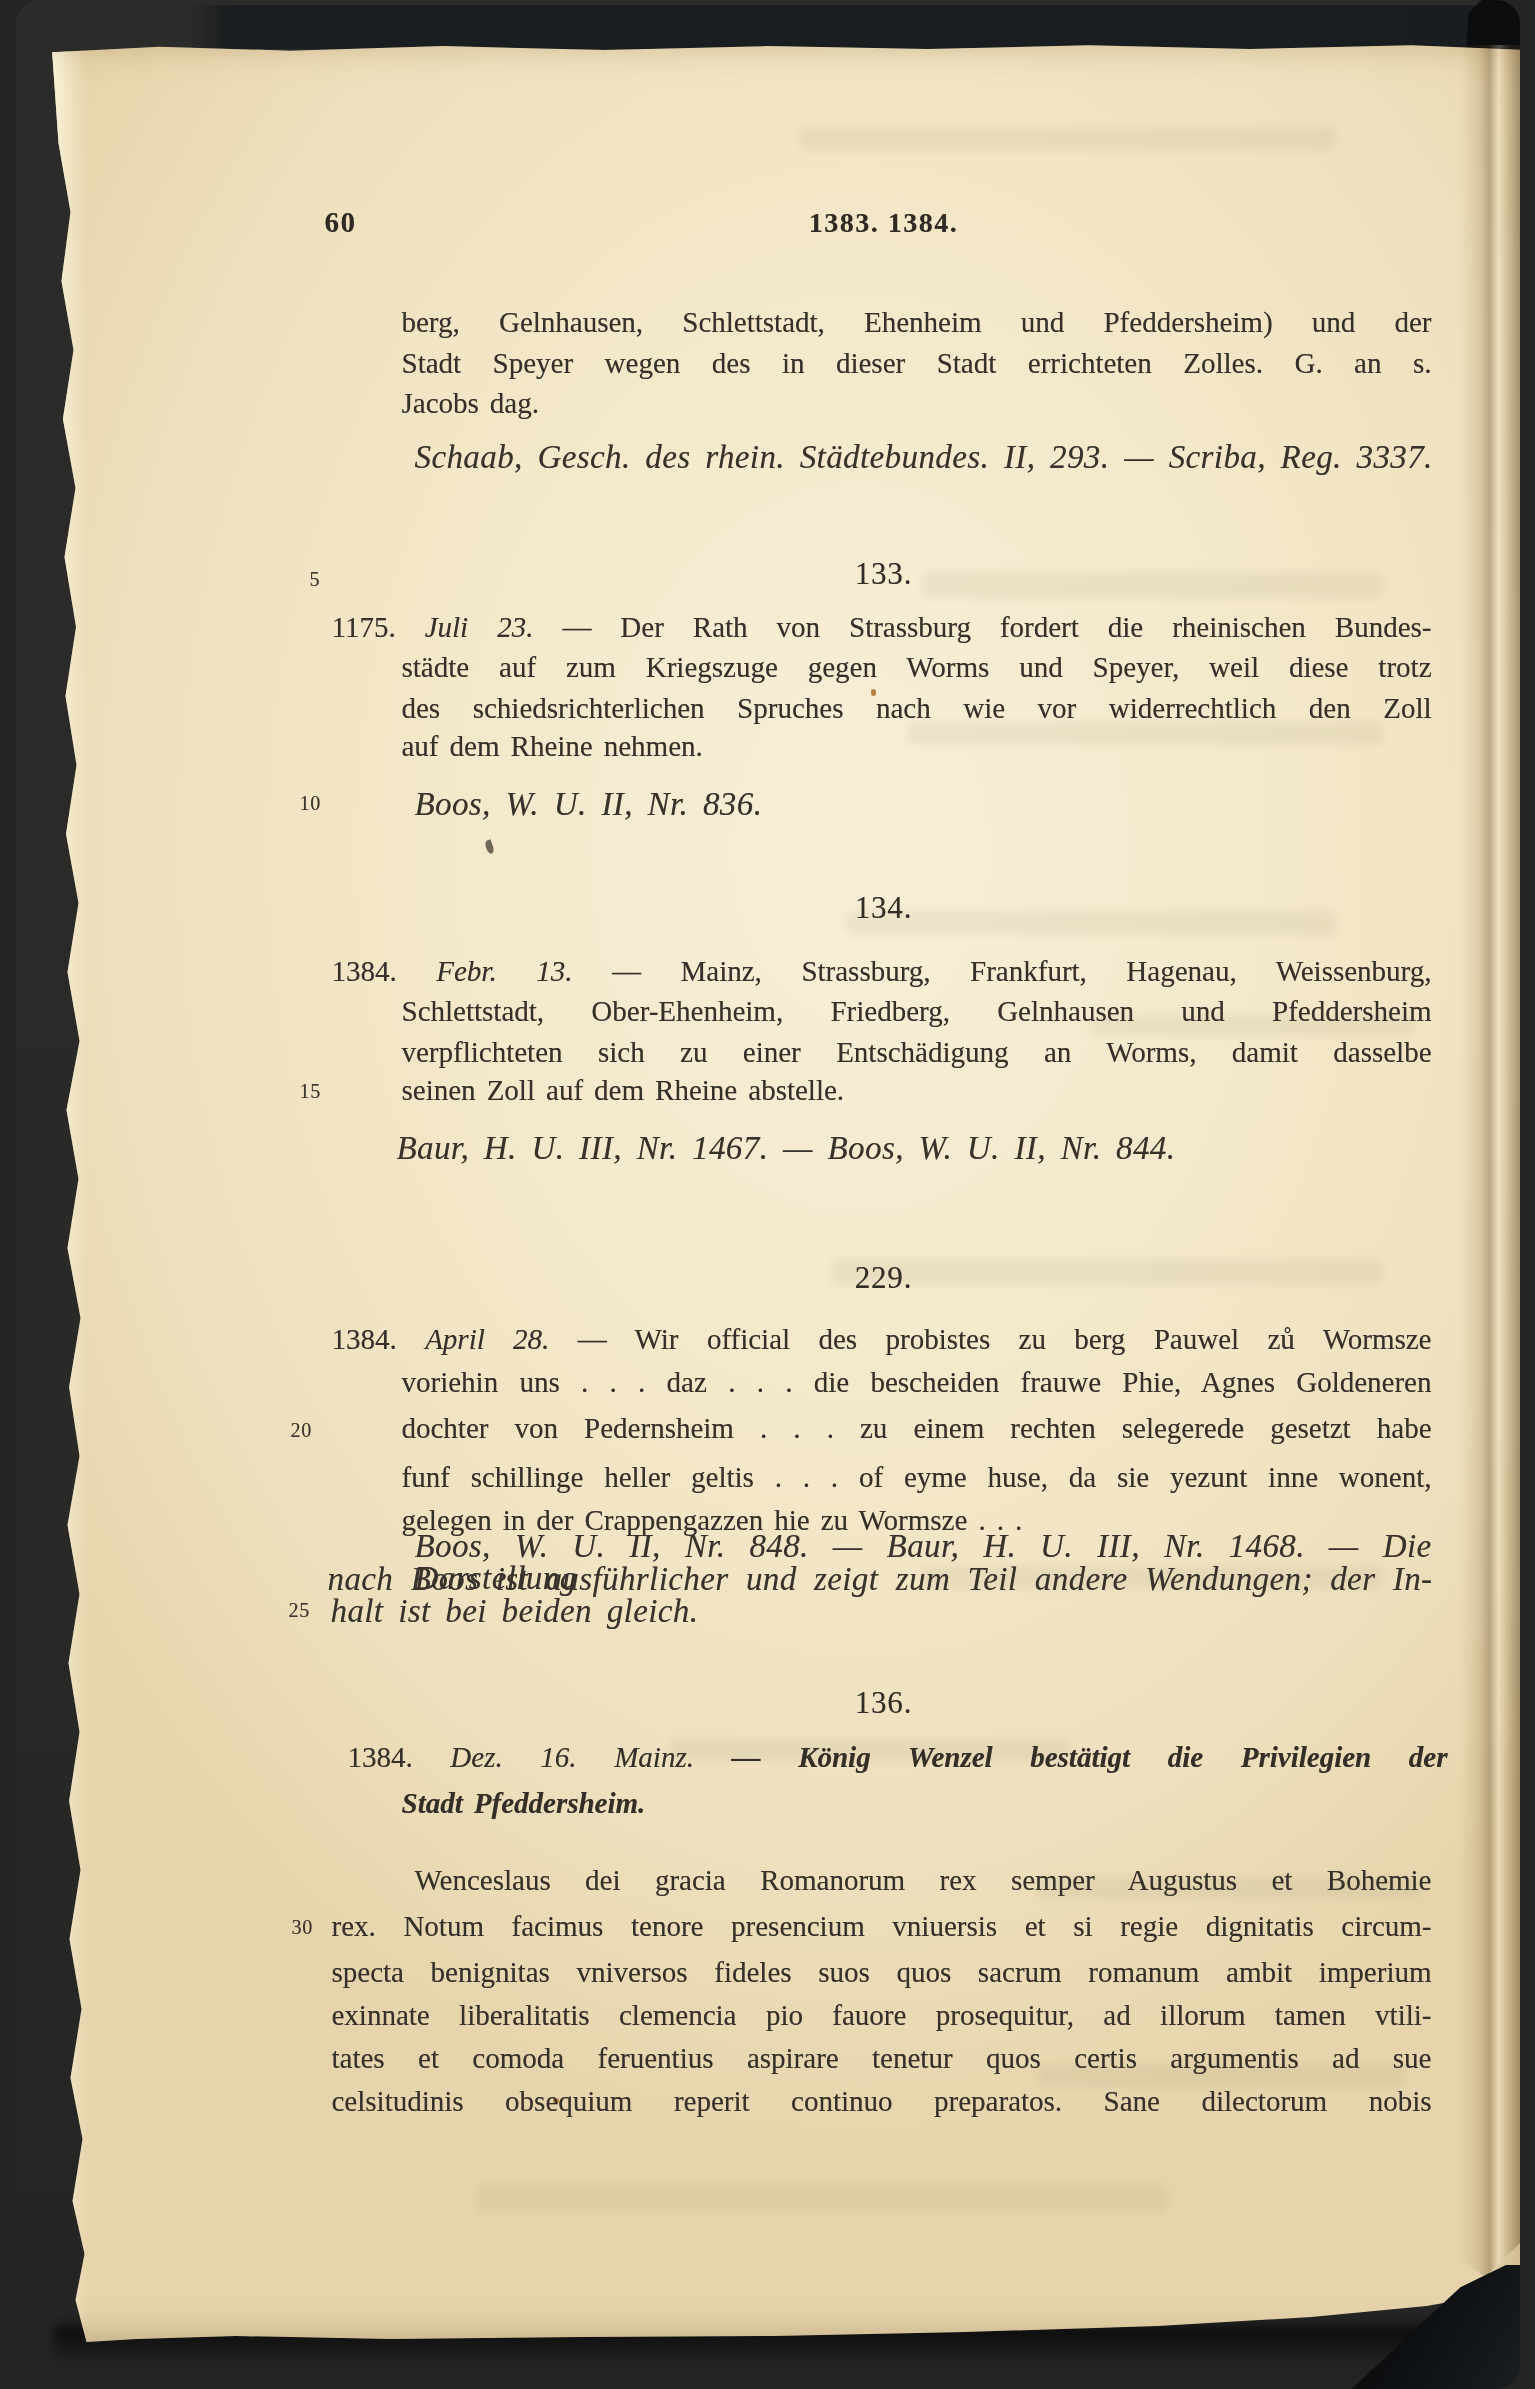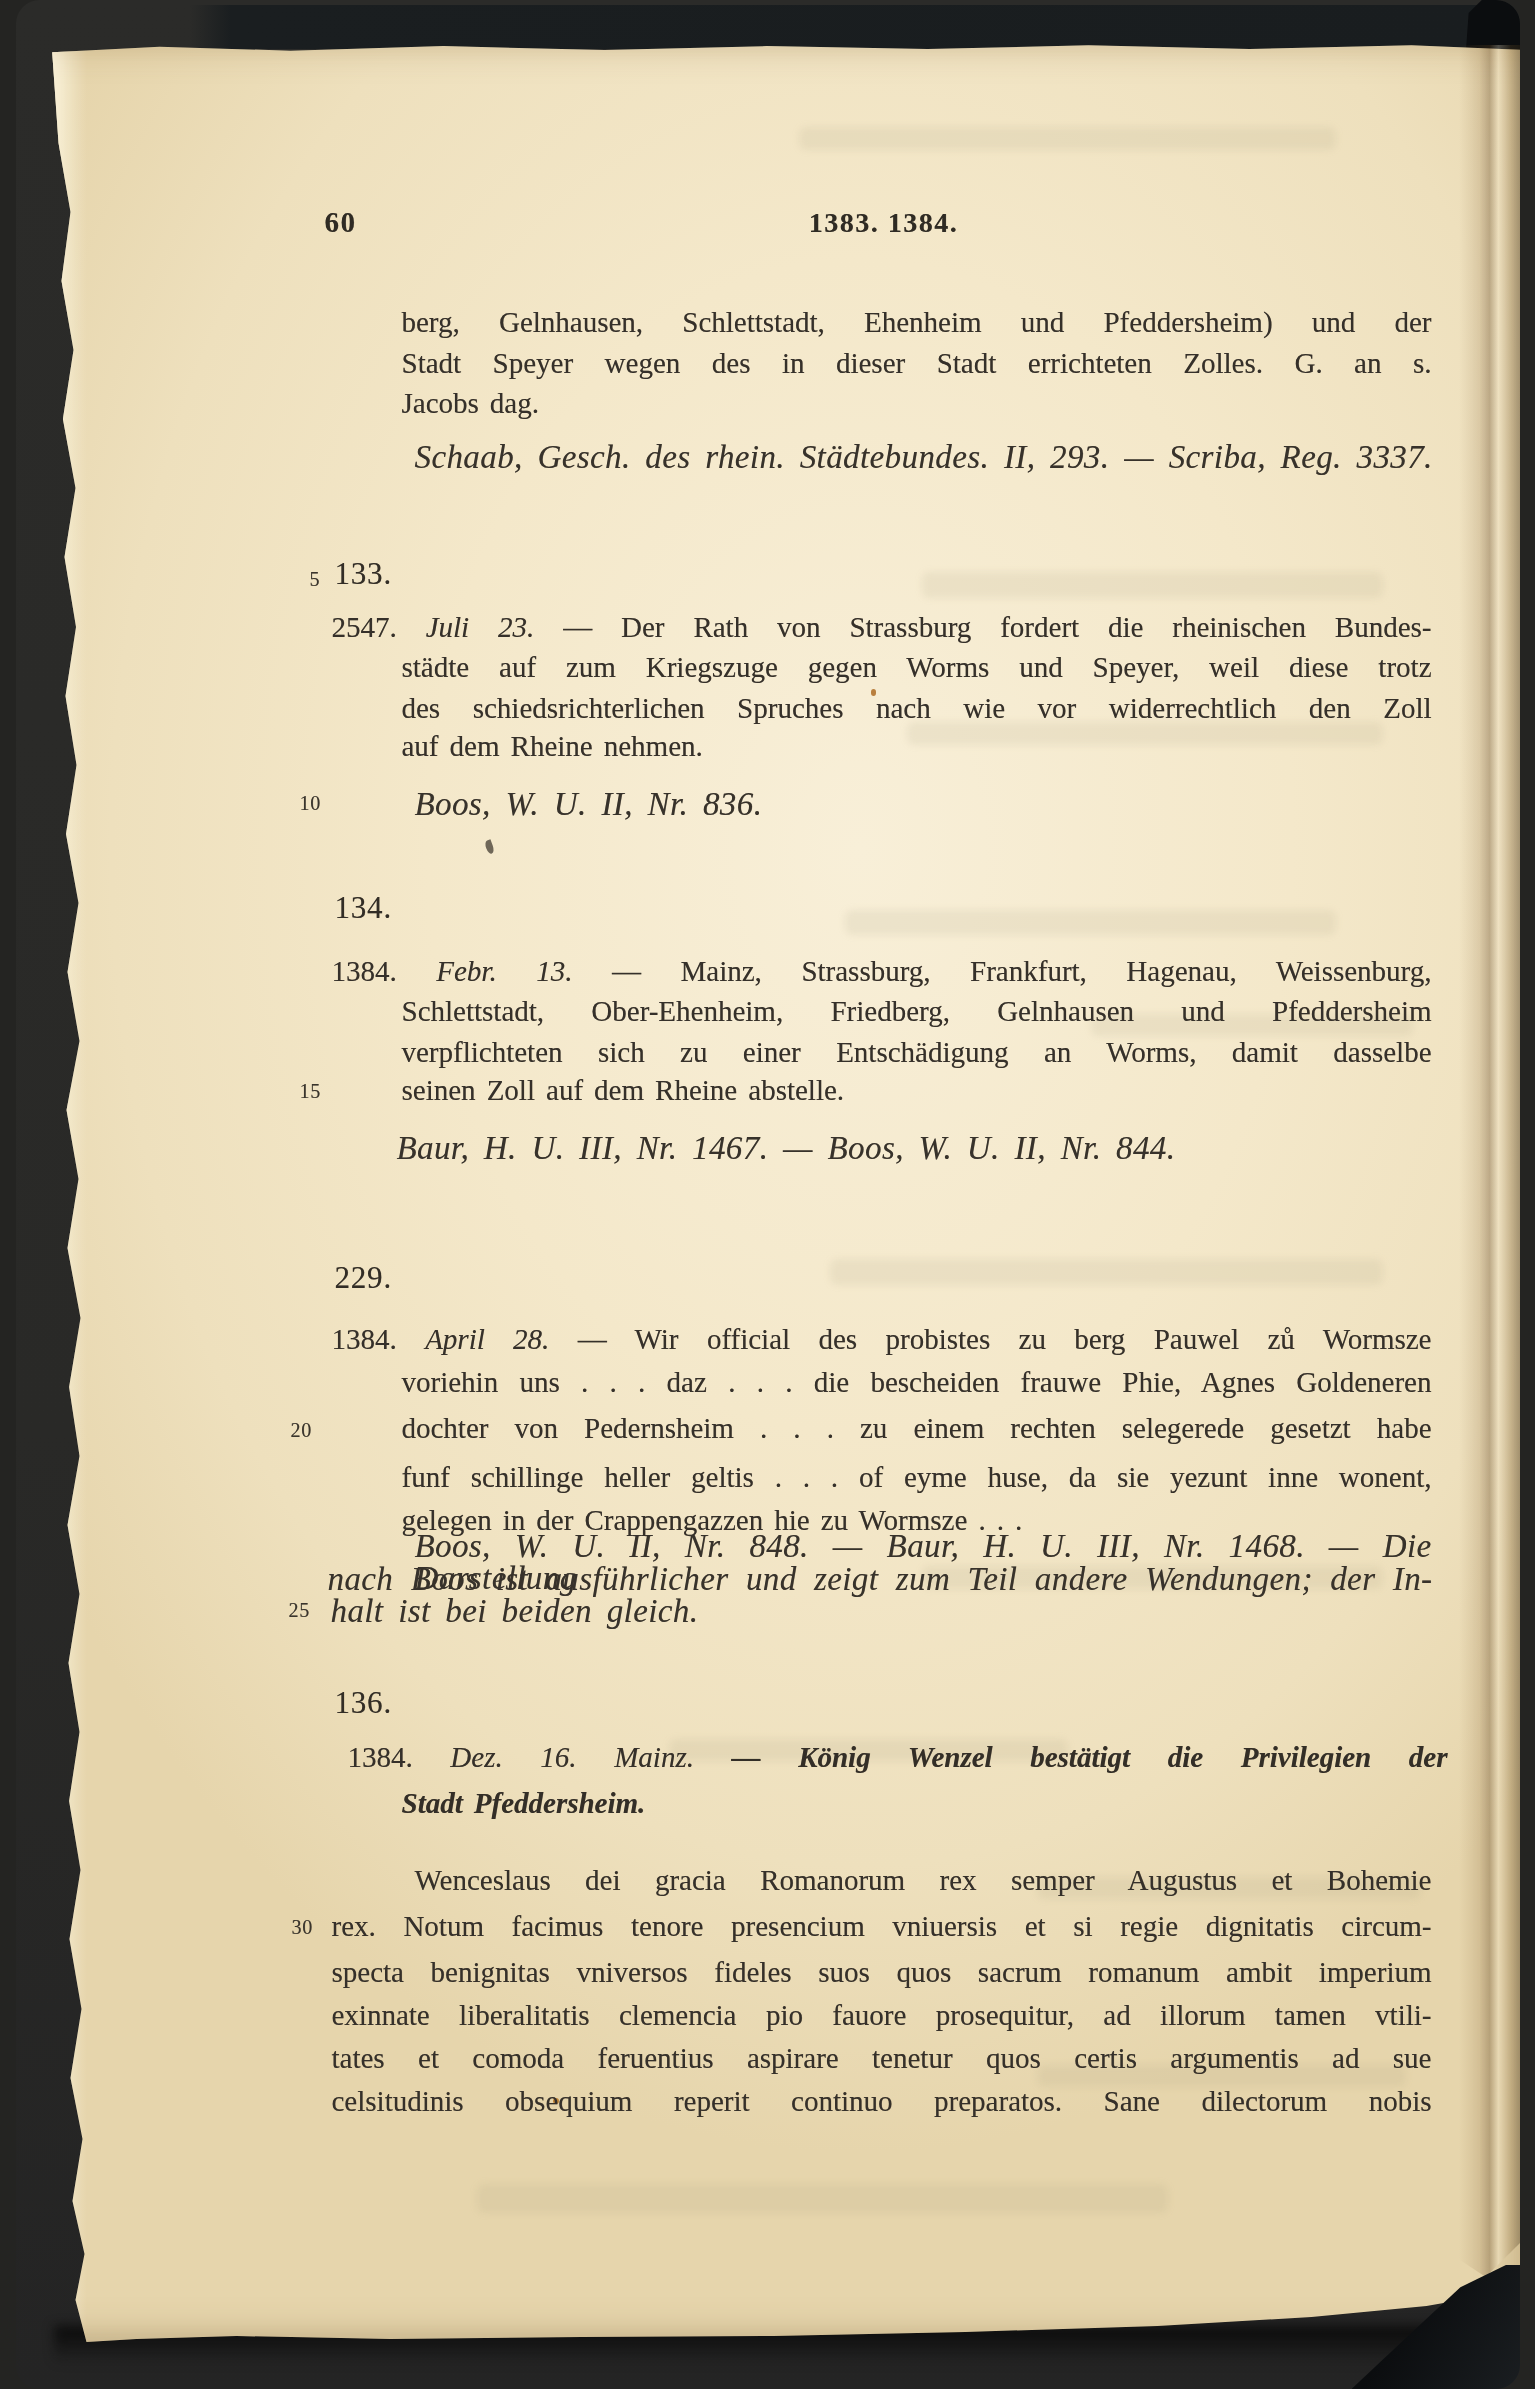--- a/index.html
+++ b/index.html
@@ -46,21 +46,21 @@
   .ghost{position:absolute;background:rgba(158,152,112,.12);filter:blur(3.8px);border-radius:7.7px;}
   .speck{position:absolute;border-radius:50%;}
   .ink-mark{position:absolute;left:470px;top:840px;width:7px;height:14px;background:#4d463b;
         border-radius:50% 50% 50% 0;transform:rotate(160deg);opacity:.8;}
   
   .t{position:absolute;color:#35302a;text-shadow:0.2px 0.3px 0.5px rgba(55,45,32,.45);}
   .body-l{font-size:29px;line-height:35px;height:37px;word-spacing:3.8px;}
   .jl{text-align:justify;text-align-last:justify;}
   .cite{font-style:italic;font-size:33px;line-height:32px;letter-spacing:0.4px;word-spacing:6.1px;color:#37322b;}
   .cite-j{text-align:justify;text-align-last:justify;word-spacing:3.1px;}
-  .hnum{font-size:31px;letter-spacing:0.8px;color:#322d26;}
+  .hnum{font-size:31px;letter-spacing:0.8px;text-align:center;color:#322d26;}
   .runhead{font-size:28px;font-weight:600;letter-spacing:1.5px;text-align:center;color:#2f2b24;}
   .pagenum{font-size:29px;font-weight:600;letter-spacing:1.5px;color:#2f2b24;}
   .mnum{font-size:20px;color:#3a352d;letter-spacing:0.8px;}
   .it{font-style:italic;}
   .title-it{font-style:italic;font-weight:600;color:#332e27;}
 </style>
 </head>
 <body>
 
 <div class="stage">
@@ -94,21 +94,21 @@
   <div class="t pagenum" style="left:309px;top:206px">60</div>
   <div class="t runhead" style="left:319px;top:207px;width:1098px">1383. 1384.</div>
 
   <div class="t body-l jl" style="left:386px;top:305px;width:1030px">berg, Gelnhausen, Schlettstadt, Ehenheim und Pfeddersheim) und der</div>
   <div class="t body-l jl" style="left:386px;top:346px;width:1030px">Stadt Speyer wegen des in dieser Stadt errichteten Zolles. G. an s.</div>
   <div class="t body-l" style="left:386px;top:386px">Jacobs dag.</div>
   <div class="t cite" style="left:399px;top:441px">Schaab, Gesch. des rhein. Städtebundes. II, 293. — Scriba, Reg. 3337.</div>
 
   <div class="t mnum" style="left:294px;top:568px">5</div>
   <div class="t hnum" style="left:319px;top:556px;width:1098px">133.</div>
-  <div class="t body-l jl" style="left:316px;top:610px;width:1100px"><span>2547.</span> <span class="it">Juli 23.</span> <span>— Der Rath von Strassburg fordert die rheinischen Bundes-</span></div>
+  <div class="t body-l jl" style="left:316px;top:610px;width:1100px"><span>1175.</span> <span class="it">Juli 23.</span> <span>— Der Rath von Strassburg fordert die rheinischen Bundes-</span></div>
   <div class="t body-l jl" style="left:386px;top:650px;width:1030px">städte auf zum Kriegszuge gegen Worms und Speyer, weil diese trotz</div>
   <div class="t body-l jl" style="left:386px;top:691px;width:1030px">des schiedsrichterlichen Spruches nach wie vor widerrechtlich den Zoll</div>
   <div class="t body-l" style="left:386px;top:729px">auf dem Rheine nehmen.</div>
   <div class="t mnum" style="left:284px;top:792px">10</div>
   <div class="t cite" style="left:399px;top:788px">Boos, W. U. II, Nr. 836.</div>
 
   <div class="t hnum" style="left:319px;top:890px;width:1098px">134.</div>
   <div class="t body-l jl" style="left:316px;top:954px;width:1100px"><span>1384.</span> <span class="it">Febr. 13.</span> <span>— Mainz, Strassburg, Frankfurt, Hagenau, Weissenburg,</span></div>
   <div class="t body-l jl" style="left:386px;top:994px;width:1030px">Schlettstadt, Ober-Ehenheim, Friedberg, Gelnhausen und Pfeddersheim</div>
   <div class="t body-l jl" style="left:386px;top:1035px;width:1030px">verpflichteten sich zu einer Entschädigung an Worms, damit dasselbe</div>

